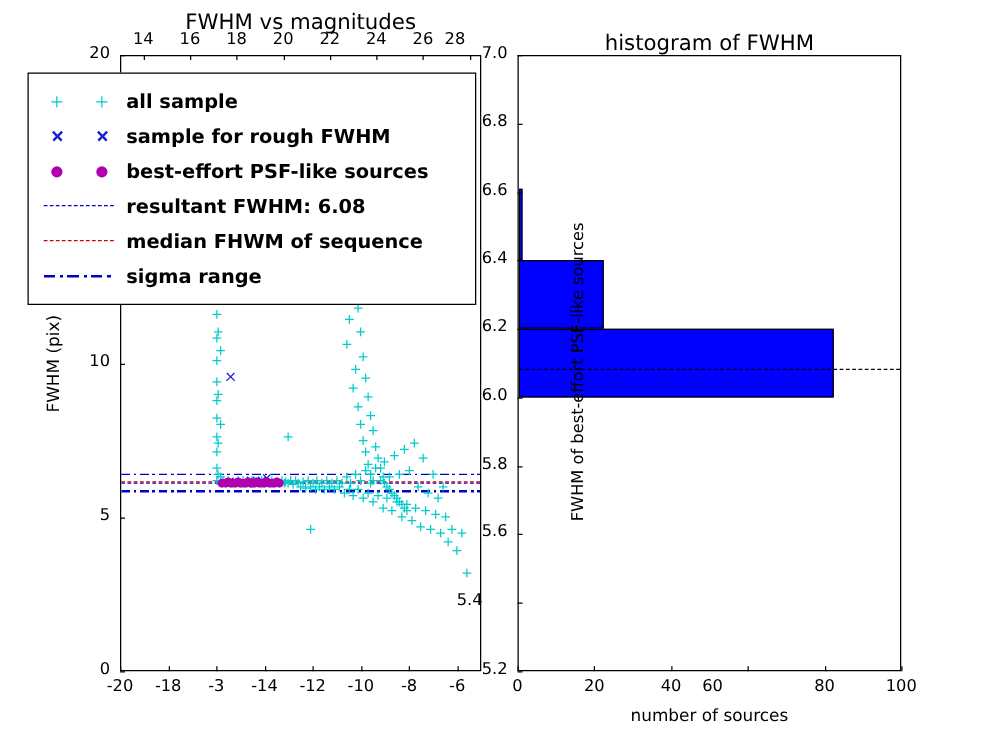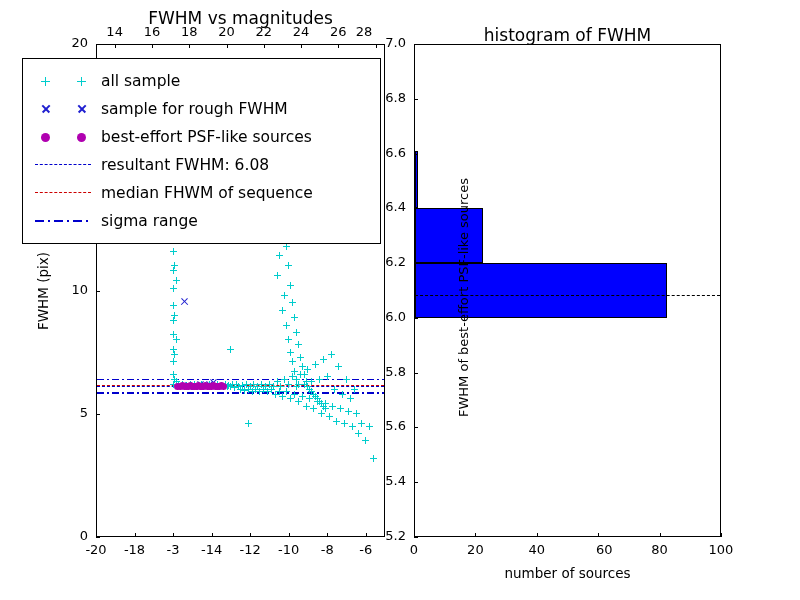--- a/index.html
+++ b/index.html
@@ -113,20 +113,21 @@
     width: 62px;
     height: 20px;
     position: relative;
     flex: none;
     margin-right: 6px;
   }
   .legend-label {
     font-size: 15.5px;
     color: #000;
     white-space: nowrap;
+    font-weight: bold;
   }
   .lg-plus, .lg-ex, .lg-dot { position: absolute; top: 50%; }
   .lg-plus { width: 9px; height: 9px; margin-top: -4.5px; }
   .lg-plus::before, .lg-plus::after { content:""; position:absolute; background:#00cccc; }
   .lg-plus::before { left: 4px; top: 0; width: 1.3px; height: 9px; }
   .lg-plus::after  { left: 0; top: 4px; width: 9px; height: 1.3px; }
   .lg-ex { width: 10px; height: 10px; margin-top: -5px; }
   .lg-ex::before, .lg-ex::after {
     content:""; position:absolute; left:0; top:4.3px; width:10px; height:1.5px; background:#1f1fd0;
   }
@@ -413,27 +414,27 @@
       <div class="hbar" style="left: 0px; top: 105.817px; width: 3.07px; height: 57.5167px; background: rgb(0, 0, 255); border-color: rgb(0, 0, 0);"></div>
       <div class="hbar" style="left: 0px; top: 163.333px; width: 67.54px; height: 54.7778px; background: rgb(0, 0, 255); border-color: rgb(0, 0, 0);"></div>
       <div class="hbar" style="left: 0px; top: 218.111px; width: 251.74px; height: 54.7778px; background: rgb(0, 0, 255); border-color: rgb(0, 0, 0);"></div>
       <div style="position: absolute; left: 0px; top: 249.978px; width: 305px; height: 0px; border-top: 1.8px dashed rgb(0, 0, 0);"></div>
     </div>
 
   <div class="abs" id="right-xticks" style="left:0; top:540px; width:800px; height:20px;">
       <div class="tick" style="position: absolute; left: 394px; top: 2px; width: 40px; text-align: center;">0</div>
       <div class="tick" style="position: absolute; left: 455.4px; top: 2px; width: 40px; text-align: center;">20</div>
       <div class="tick" style="position: absolute; left: 516.8px; top: 2px; width: 40px; text-align: center;">40</div>
-      <div class="tick" style="position: absolute; left: 596px; top: 2px; width: 40px; ">60</div>
+      <div class="tick" style="position: absolute; left: 550px; top: 2px; width: 40px; text-align: center;">60</div>
       <div class="tick" style="position: absolute; left: 639.6px; top: 2px; width: 40px; text-align: center;">80</div>
       <div class="tick" style="position: absolute; left: 701px; top: 2px; width: 40px; text-align: center;">100</div>
     </div>
   <div class="abs" id="right-yticks" style="left:0; top:0; width:800px; height:600px;">
       <div class="tick" style="position: absolute; left: 366px; top: 528px; width: 40px; text-align: right;">5.2</div>
-      <div class="tick" style="position: absolute; left: 366px; top: 473.222px; width: 40px; text-align: right;">5.4</div>
+      <div class="tick" style="position: absolute; left: 346px; top: 473.222px; width: 40px; text-align: right;">5.4</div>
       <div class="tick" style="position: absolute; left: 366px; top: 418.444px; width: 40px; text-align: right;">5.6</div>
       <div class="tick" style="position: absolute; left: 366px; top: 363.667px; width: 40px; text-align: right;">5.8</div>
       <div class="tick" style="position: absolute; left: 366px; top: 308.889px; width: 40px; text-align: right;">6.0</div>
       <div class="tick" style="position: absolute; left: 366px; top: 254.111px; width: 40px; text-align: right;">6.2</div>
       <div class="tick" style="position: absolute; left: 366px; top: 199.333px; width: 40px; text-align: right;">6.4</div>
       <div class="tick" style="position: absolute; left: 366px; top: 144.556px; width: 40px; text-align: right;">6.6</div>
       <div class="tick" style="position: absolute; left: 366px; top: 89.7778px; width: 40px; text-align: right;">6.8</div>
       <div class="tick" style="position: absolute; left: 366px; top: 35px; width: 40px; text-align: right;">7.0</div>
     </div>
   <div class="abs" id="right-tickmarks" style="left:0; top:0; width:800px; height:600px;">

